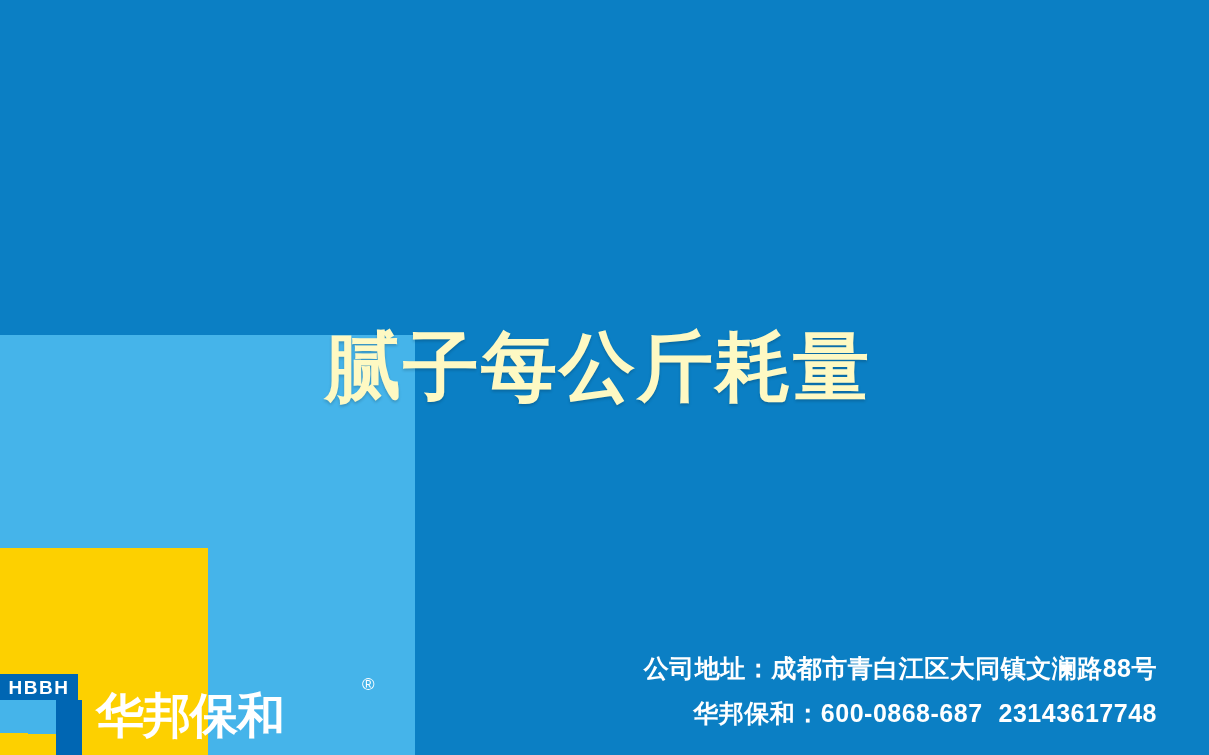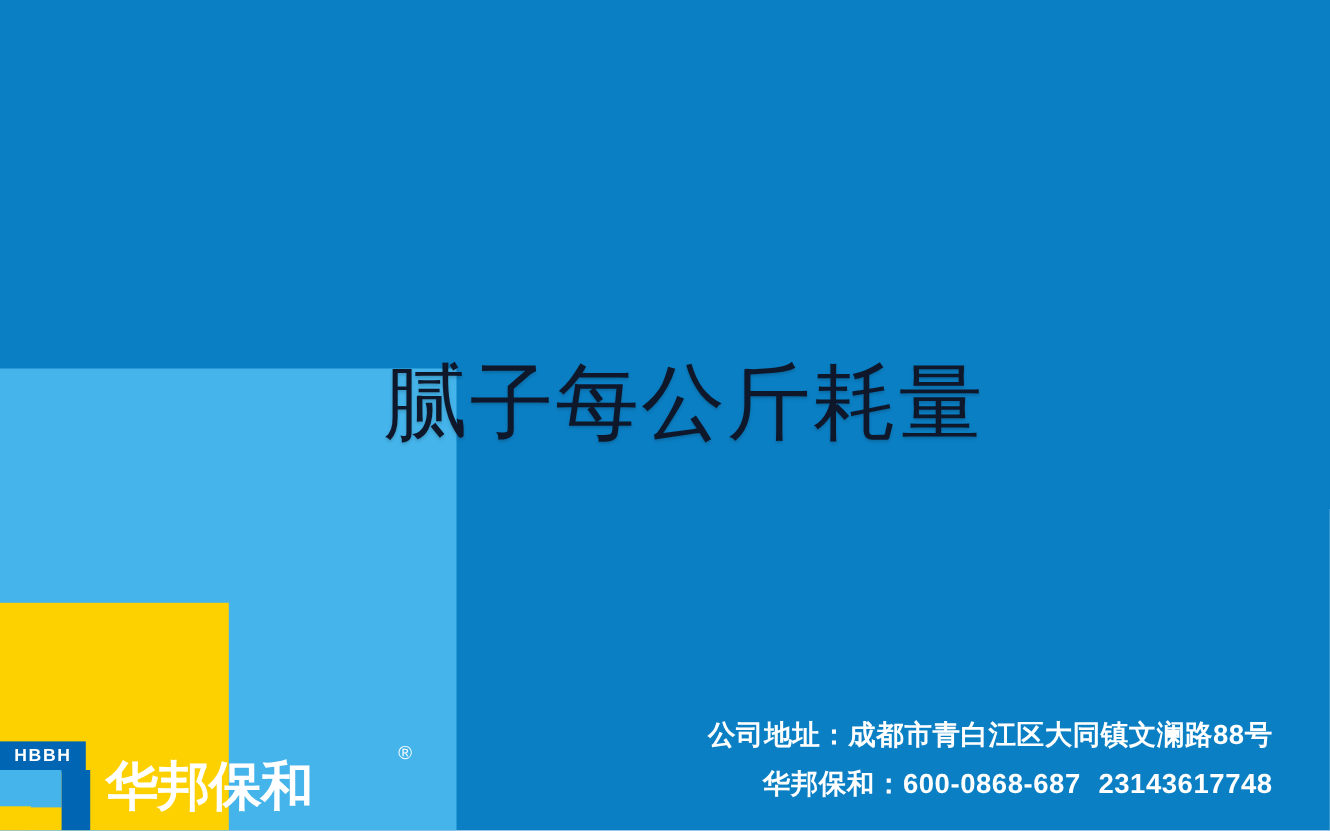--- a/index.html
+++ b/index.html
@@ -36,28 +36,27 @@
     height: 207px;
     background: #fdd000;
   }
 
   
   .title {
     position: absolute;
     left: 325px;
     top: 322px;
     width: 570px;
-    color: #0f172a;
+    color: #fef9c3;
     font-size: 76px;
-    font-weight: normal;
+    font-weight: bold;
     letter-spacing: 2px;
     line-height: 90px;
     white-space: nowrap;
     text-shadow: 0 2px 3px rgba(0,0,0,0.18);
-    text-align: right;
   }
 
   
   .logo {
     position: absolute;
     left: 0;
     top: 660px;
     width: 415px;
     height: 95px;
   }
@@ -69,21 +68,21 @@
     height: 95px;
   }
   .logo-badge {
     position: absolute;
     left: 0;
     top: 14px;
     width: 78px;
     height: 28px;
     background: #0066b3;
     color: #ffffff;
-    font-size: 16px;
+    font-size: 19px;
     font-weight: bold;
     letter-spacing: 1.5px;
     line-height: 28px;
     text-align: center;
   }
   .logo-mark-blue {
     position: absolute;
     left: 0;
     top: 40px;
     width: 56px;

